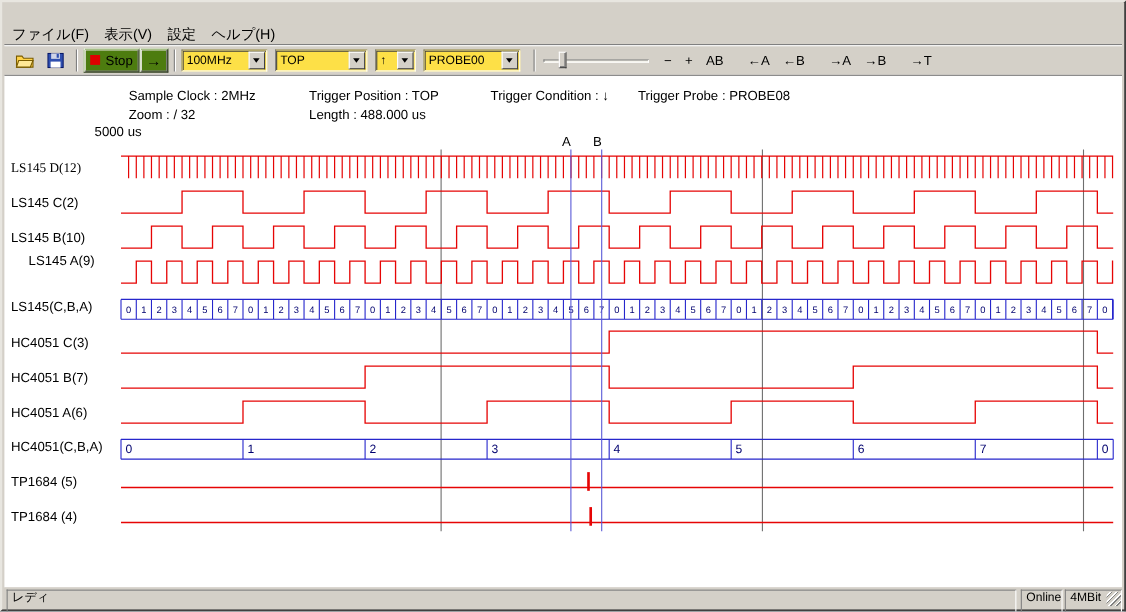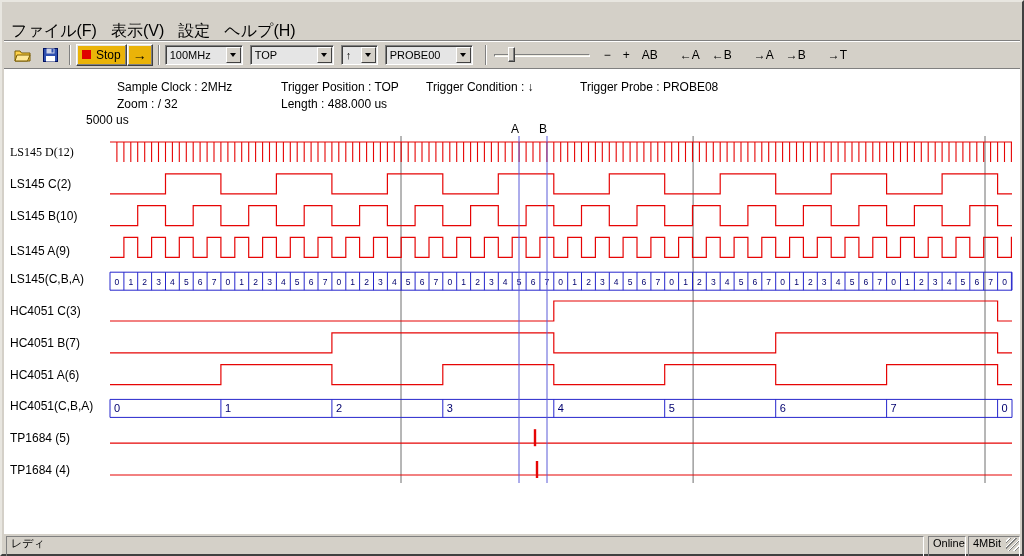--- a/index.html
+++ b/index.html
@@ -6,30 +6,30 @@
   html,body{width:1024px;height:556px;}
   body{position:relative;background:#9aa7b8;overflow:hidden;}
   .window{position:absolute;inset:0;background:#d4d0c8;border:2px solid;border-color:#e8e6e0 #404040 #404040 #e8e6e0;}
   
   .titlebar{position:absolute;left:2px;top:2px;right:2px;height:18px;background:linear-gradient(90deg,#0a246a,#3a6ea5 55%,#a6caf0);display:flex;align-items:center;padding:0 2px;}
   .app-icon{width:16px;height:14px;margin-right:3px;flex:0 0 auto;}
   .title-text{color:#fff;font-size:11px;font-weight:bold;white-space:nowrap;overflow:hidden;text-overflow:ellipsis;flex:1;}
   .winbtn{width:16px;height:14px;margin-left:2px;background:#d4d0c8;border:1px solid;border-color:#fff #404040 #404040 #fff;box-shadow:inset -1px -1px 0 #808080,inset 1px 1px 0 #e8e6e0;font-size:9px;font-weight:bold;color:#000;display:flex;align-items:center;justify-content:center;line-height:1;}
   .winbtn.close{margin-left:4px;font-size:10px;}
   
-  .menubar{position:absolute;left:2px;top:20px;right:2px;height:18px;display:flex;align-items:center;background:#d4d0c8;font-size:16px;}
+  .menubar{position:absolute;left:2px;top:20px;right:2px;height:18px;display:flex;align-items:center;background:#d4d0c8;font-size:13px;}
   .menu-item{padding:2px 7px;color:#000;}
   
   .toolbar{position:absolute;left:2px;top:38px;right:2px;height:28px;background:#d4d0c8;border-top:1px solid #808080;box-shadow:inset 0 1px 0 #fff;display:flex;align-items:center;padding-left:4px;font-size:12px;}
   .tb-btn{height:22px;display:flex;align-items:center;justify-content:center;padding:0 5px;color:#000;white-space:nowrap;border:1px solid transparent;}
-  .tb-btn.raised{background:#eab308;border-color:#fff #404040 #404040 #fff;box-shadow:inset -1px -1px 0 #808080,inset 1px 1px 0 #e8e6e0;}
+  .tb-btn.raised{background:#4d7c0f;border-color:#fff #404040 #404040 #fff;box-shadow:inset -1px -1px 0 #808080,inset 1px 1px 0 #e8e6e0;}
   .tb-sep{width:2px;height:20px;border-left:1px solid #808080;border-right:1px solid #fff;margin:0 5px;}
   .stop-square{width:9px;height:9px;background:#e00000;margin-right:5px;display:inline-block;}
   .run-glyph{font-size:14px;font-weight:bold;}
-  .combo{height:20px;background:#e5e5e5;border:1px solid;border-color:#808080 #fff #fff #808080;box-shadow:inset 1px 1px 0 #404040;display:flex;align-items:center;margin-right:7px;padding-left:4px;font-size:11px;color:#000;}
+  .combo{height:20px;background:#fde047;border:1px solid;border-color:#808080 #fff #fff #808080;box-shadow:inset 1px 1px 0 #404040;display:flex;align-items:center;margin-right:7px;padding-left:4px;font-size:11px;color:#000;}
   .combo-val{flex:1;white-space:nowrap;overflow:hidden;}
   .combo-btn{width:15px;height:16px;margin:0 1px 0 2px;background:#d4d0c8;border:1px solid;border-color:#fff #404040 #404040 #fff;display:flex;align-items:center;justify-content:center;flex:0 0 auto;}
   .tri-down{width:0;height:0;border:3px solid transparent;border-top:4px solid #000;margin-top:3px;}
   .slider{position:relative;width:96px;height:20px;margin:0 8px 0 2px;flex:0 0 auto;}
   .slider-track{position:absolute;left:0;right:0;top:9px;height:3px;border:1px solid;border-color:#808080 #fff #fff #808080;background:#efede2;}
   .slider-thumb{position:absolute;left:14px;top:2px;width:7px;height:15px;background:#d4d0c8;border:1px solid;border-color:#fff #404040 #404040 #fff;box-shadow:inset -1px -1px 0 #808080;}
   .tb-gap{width:10px;flex:0 0 auto;}
   
   .client{position:absolute;left:2px;top:66px;right:2px;bottom:20px;background:#fff;border-top:1px solid #808080;}
   .overlay{position:absolute;inset:0;z-index:3;pointer-events:none;}
@@ -124,30 +124,30 @@
     <div class="tb-btn">→T</div>
   </div>
 
   <div class="client">
     
   </div>
 
   <div class="overlay">
     <span class="info-text" style="left:115px;top:78px">Sample Clock : 2MHz</span>
     <span class="info-text" style="left:279px;top:78px">Trigger Position : TOP</span>
-    <span class="info-text" style="left:424px;top:78px">Trigger Condition : ↓</span>
+    <span class="info-text" style="left:444px;top:78px">Trigger Condition : ↓</span>
     <span class="info-text" style="left:578px;top:78px">Trigger Probe : PROBE08</span>
     <span class="info-text" style="left:115px;top:95px">Zoom : /  32</span>
     <span class="info-text" style="left:279px;top:95px">Length : 488.000 us</span>
     <span class="info-text" style="left:84px;top:111px">5000 us</span>
     <div id="wave-labels">
         <div class="ch-label" style="top: 143px; font-family: Liberation Serif, serif;">LS145 D(12)</div>
         <div class="ch-label" style="top: 174.8px;">LS145 C(2)</div>
         <div class="ch-label" style="top: 206.6px;">LS145 B(10)</div>
-        <div class="ch-label" style="top: 242px;">LS145 A(9)</div>
+        <div class="ch-label" style="top: 228px; margin-left: 16px;">LS145 A(9)</div>
         <div class="ch-label" style="top: 270.2px;">LS145(C,B,A)</div>
         <div class="ch-label" style="top: 302px;">HC4051 C(3)</div>
         <div class="ch-label" style="top: 333.8px;">HC4051 B(7)</div>
         <div class="ch-label" style="top: 365.6px;">HC4051 A(6)</div>
         <div class="ch-label" style="top: 397.4px;">HC4051(C,B,A)</div>
         <div class="ch-label" style="top: 429.2px;">TP1684 (5)</div>
         <div class="ch-label" style="top: 461px;">TP1684 (4)</div>
       </div>
   </div>
 

